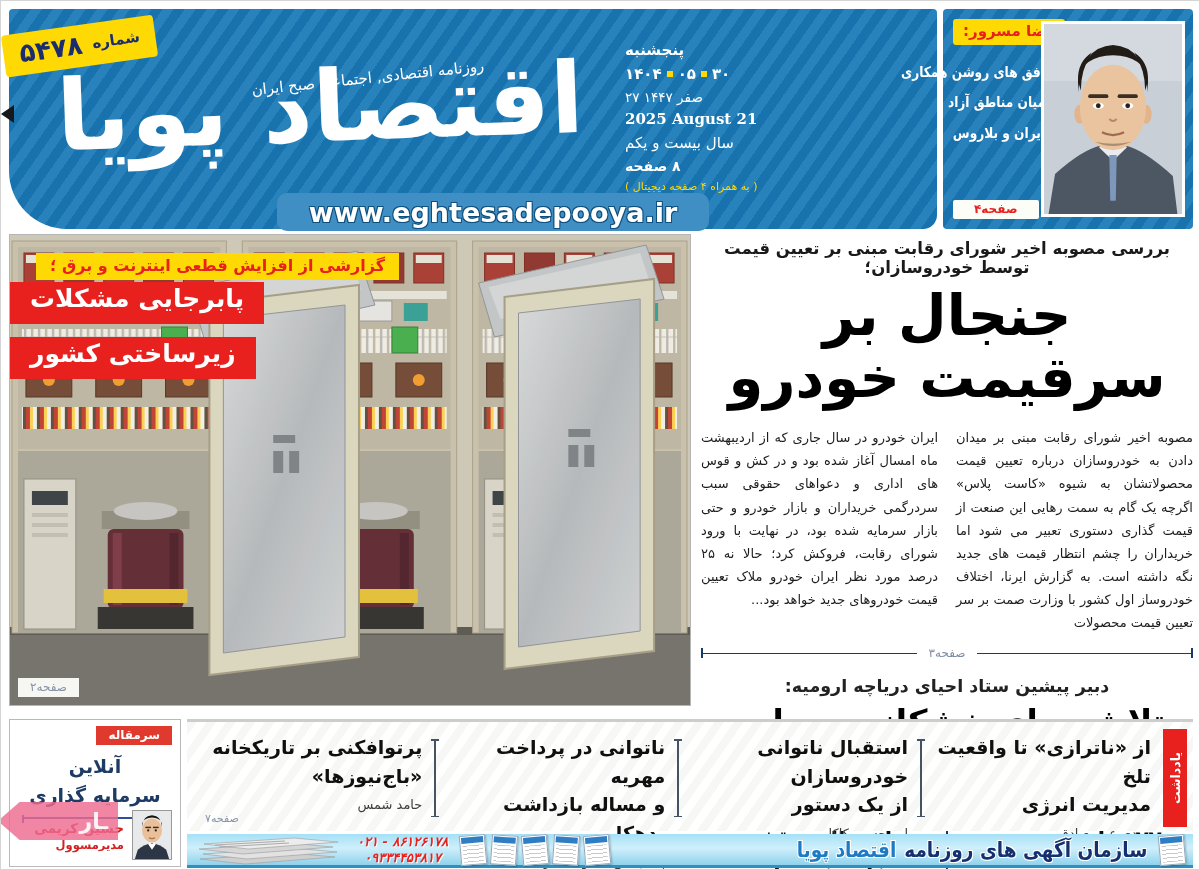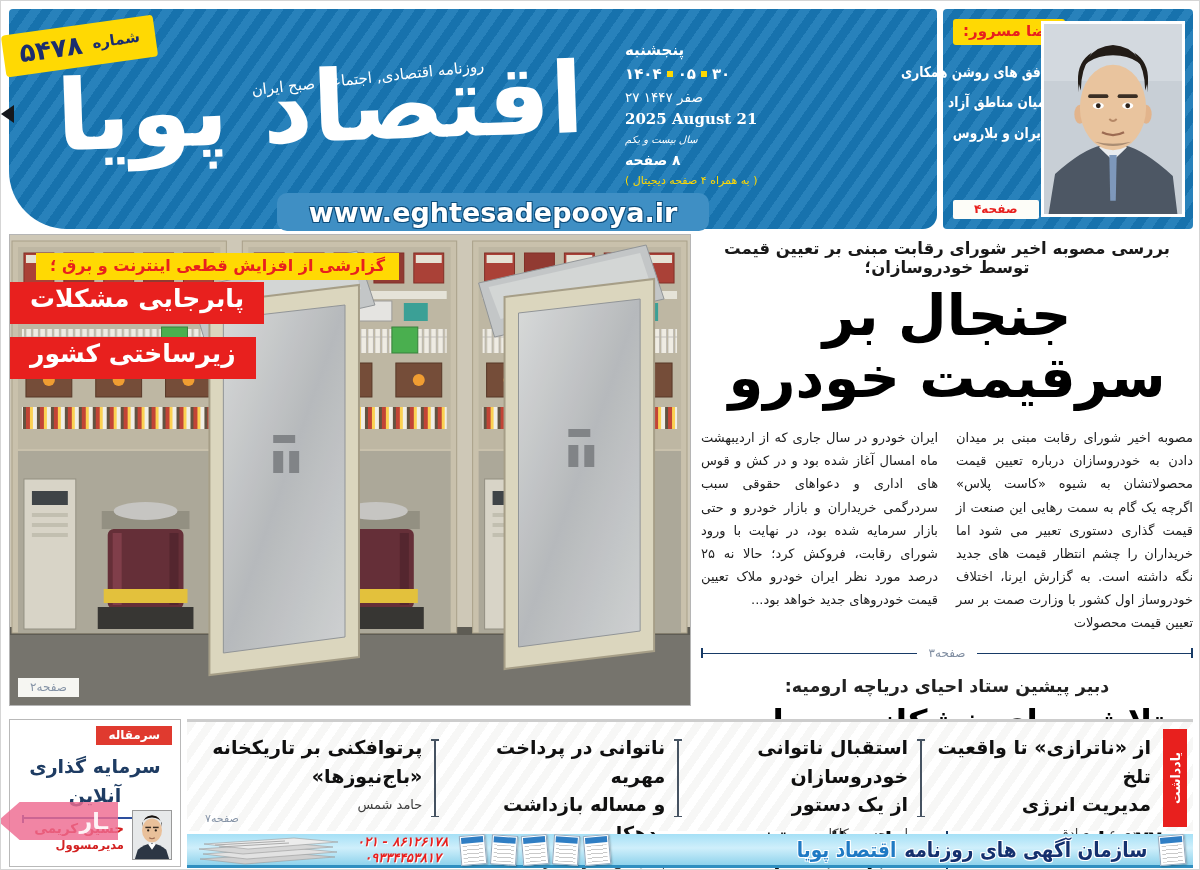--- a/index.html
+++ b/index.html
@@ -30,21 +30,21 @@
 
   .dates { position:absolute; left:616px; top:32px; width:158px; color:#fff;
            direction:rtl; text-align:left; z-index:1; }
   .dates > div { margin-bottom:5px; line-height:1.25; }
   .d-weekday { font-size:15px; font-weight:bold; }
   .d-jalali { direction:ltr; display:flex; align-items:center; gap:5px;
               font-size:15px; font-weight:bold; }
   .d-sq { width:6px; height:6px; background:#ffd903; display:inline-block; }
   .d-hijri { font-size:13.5px; direction:ltr; }
   .d-greg { font-size:15px; font-weight:bold; direction:ltr; font-family:"DejaVu Serif", serif; }
-  .d-year { font-size:10px;font-style:italic; }
+  .d-year { font-size:15px; }
   .d-pages { font-size:14px; font-weight:bold; }
   .d-digital { font-size:11px; color:#ffd903; }
   .d-price { font-size:15px; font-weight:bold; }
 
   .website-box { position:absolute; left:268px; top:184px; width:432px; height:38px;
                  background:#3f8fc4; border-radius:10px; display:flex; align-items:center;
                  justify-content:center; color:#fff; font-size:27px; font-weight:bold; direction:ltr;
                  text-shadow:1px 1px 0 #0e4f7e, -1px -1px 0 #0e4f7e, 1px -1px 0 #0e4f7e, -1px 1px 0 #0e4f7e;
                  z-index:3; }
 
@@ -396,22 +396,22 @@
         <div>«باج‌نیوزها»</div>
       </div>
       <div class="t-author">حامد شمس</div>
       <div class="t-page">صفحه۷</div>
     </div>
   </div>
 
   <div class="edit-box">
     <div class="e-tag">سرمقاله</div>
     <div class="e-title">
+      <div>آنلاین</div>
       <div>سرمایه گذاری</div>
-      <div>آنلاین</div>
     </div>
     <div class="e-rule"></div>
     <div class="e-author-row">
       <div class="e-photo">
         <svg viewBox="0 0 40 52" preserveAspectRatio="none">
           <rect width="40" height="52" fill="#e7e9ea"></rect>
           <path d="M2,52 L5,42 Q12,36 20,35 Q28,36 35,42 L38,52 Z" fill="#2c3644"></path>
           <polygon points="16,36 20,42 24,36 22,34 20,36 18,34" fill="#fff"></polygon>
           <ellipse cx="20" cy="21" rx="10.5" ry="13" fill="#e9c09a"></ellipse>
           <path d="M9.5,17 Q10,5 20,4.5 Q30,5 30.5,17 L30.5,13 Q28,7.5 20,7 Q12,7.5 9.5,13 Z" fill="#17120e"></path>

